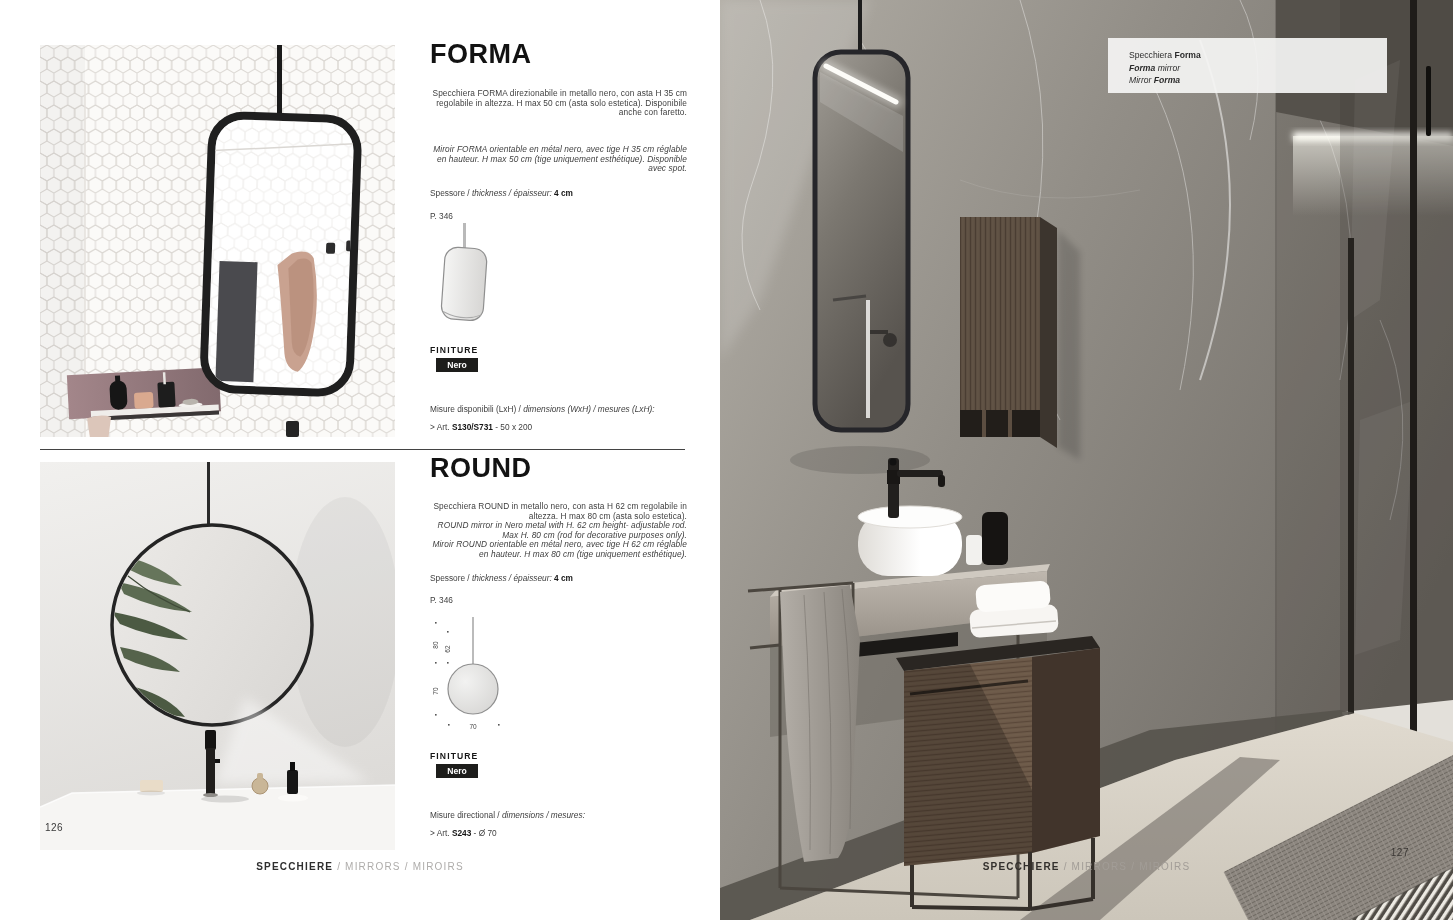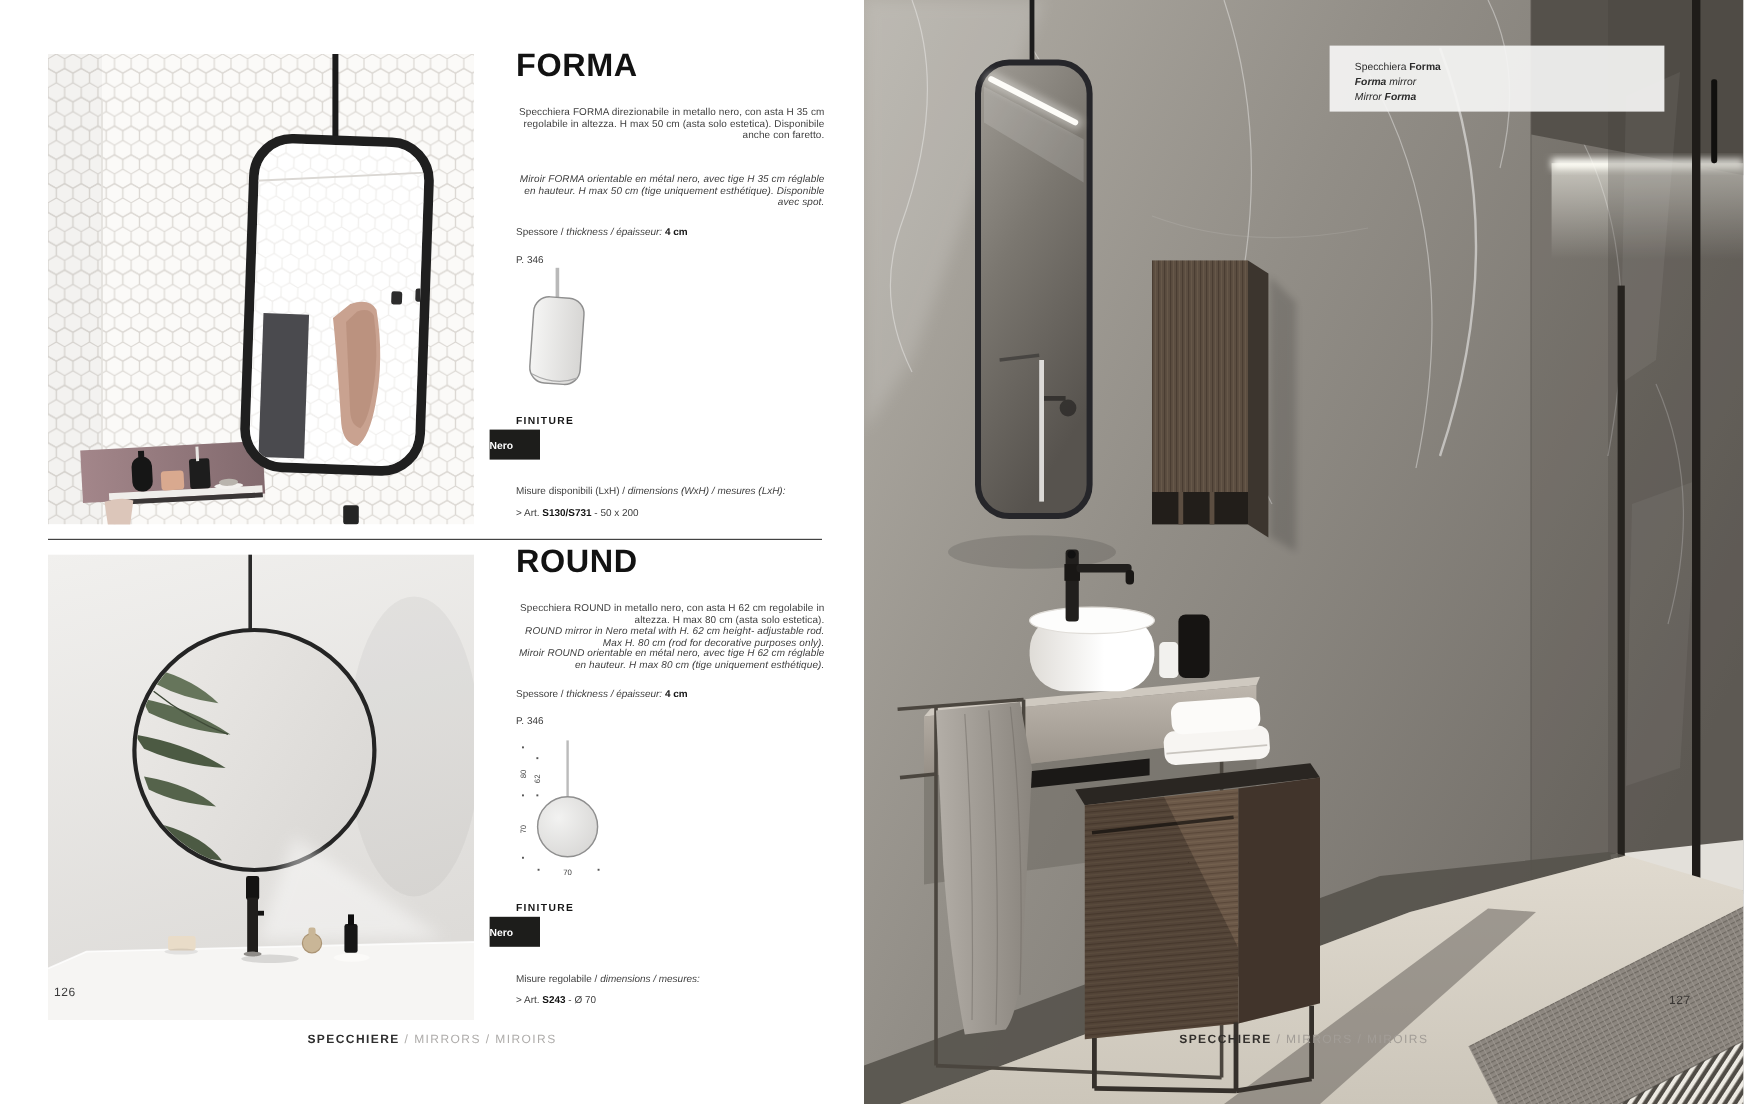--- a/index.html
+++ b/index.html
@@ -23,35 +23,35 @@
   #round-desc-it{top:502px;} #round-desc-en{top:521px;} #round-desc-fr{top:540px;}
   .spec{font-size:8.3px;margin:0;color:#3e3e3e;}
   .spec b{color:#151515;}
   #forma-thickness{top:188px;} #forma-pageref{top:211px;}
   #round-thickness{top:573px;} #round-pageref{top:595px;}
   .diagram{position:absolute;}
   #forma-diagram{left:431px;top:223px;}
   #round-diagram{left:426px;top:611px;}
   .finiture{font-size:8.6px;font-weight:700;letter-spacing:1.1px;color:#161616;margin:0;}
   #forma-finiture{top:345px;} #round-finiture{top:751px;}
-  .swatch{position:absolute;left:408px;width:42px;height:25px;background:#1d1d1b;
-          color:#fff;font-size:8.6px;font-weight:700;display:flex;align-items:center;justify-content:flex-start;}
+  .swatch{position:absolute;left:436px;width:42px;height:14px;background:#1d1d1b;
+          color:#fff;font-size:8.6px;font-weight:700;display:flex;align-items:center;justify-content:center;}
   #forma-swatch{top:358px;} #round-swatch{top:764px;}
   #forma-sizes{top:404px;} #forma-art{top:422px;}
   #round-sizes{top:810px;} #round-art{top:828px;}
   .art b{color:#141414;}
   .foot-num{position:absolute;top:822px;font-size:10px;color:#3a3a3a;letter-spacing:.5px;}
   #left-foot-num{left:45px;}
   .foot-line{position:absolute;top:861px;left:0;width:100%;text-align:center;
              font-size:10px;letter-spacing:1.2px;}
   .foot-brand{color:#2e2e2e;font-weight:700;}
   .foot-rest{color:#aeacaa;font-weight:400;}
   .page-right .foot-brand{color:#33302d;}
   .page-right .foot-rest{color:#a29d97;}
-  #right-foot-num{position:absolute;top:829px;right:44px;font-size:10px;color:#3a3734;letter-spacing:.5px;}
+  #right-foot-num{position:absolute;top:847px;right:44px;font-size:10px;color:#3a3734;letter-spacing:.5px;}
   .scene{position:absolute;left:0;top:0;}
   .caption-box{position:absolute;left:388px;top:38px;width:279px;height:55px;
                background:rgba(245,245,244,0.92);box-sizing:border-box;padding:11px 0 0 21px;
                font-size:8.6px;line-height:12.5px;color:#2b2b2b;}
   .caption-box .b{font-weight:700;}
 </style>
 </head>
 <body>
 
 <div class="spread">
@@ -221,21 +221,21 @@
         <text x="24" y="38" transform="rotate(-90 24 38)" text-anchor="middle">62</text>
         <text x="12" y="80" transform="rotate(-90 12 80)" text-anchor="middle">70</text>
         <text x="47" y="118" text-anchor="middle">70</text>
       </g>
     </svg>
 
     <h3 class="col finiture" id="round-finiture">FINITURE</h3>
     <div class="swatch" id="round-swatch">
         <span>Nero</span>
       </div>
-    <p class="col spec" id="round-sizes"><span>Misure regolabile / </span><span class="em">dimensions / mesures:</span></p>
+    <p class="col spec" id="round-sizes"><span>Misure directional / </span><span class="em">dimensions / mesures:</span></p>
     <p class="col spec art" id="round-art"><span>&gt; Art. </span><b>S243</b><span> - Ø 70</span></p>
 
     <div class="foot-num" id="left-foot-num">126</div>
     <div class="foot-line"><span class="foot-brand">SPECCHIERE</span><span class="foot-rest"> / MIRRORS / MIROIRS</span></div>
   </section>
 
   <section class="page page-right">
     <svg class="scene" width="733" height="920" viewBox="0 0 733 920">
       <defs>
         <linearGradient id="marbleG" x1="0" y1="0" x2="1" y2="0.6">

